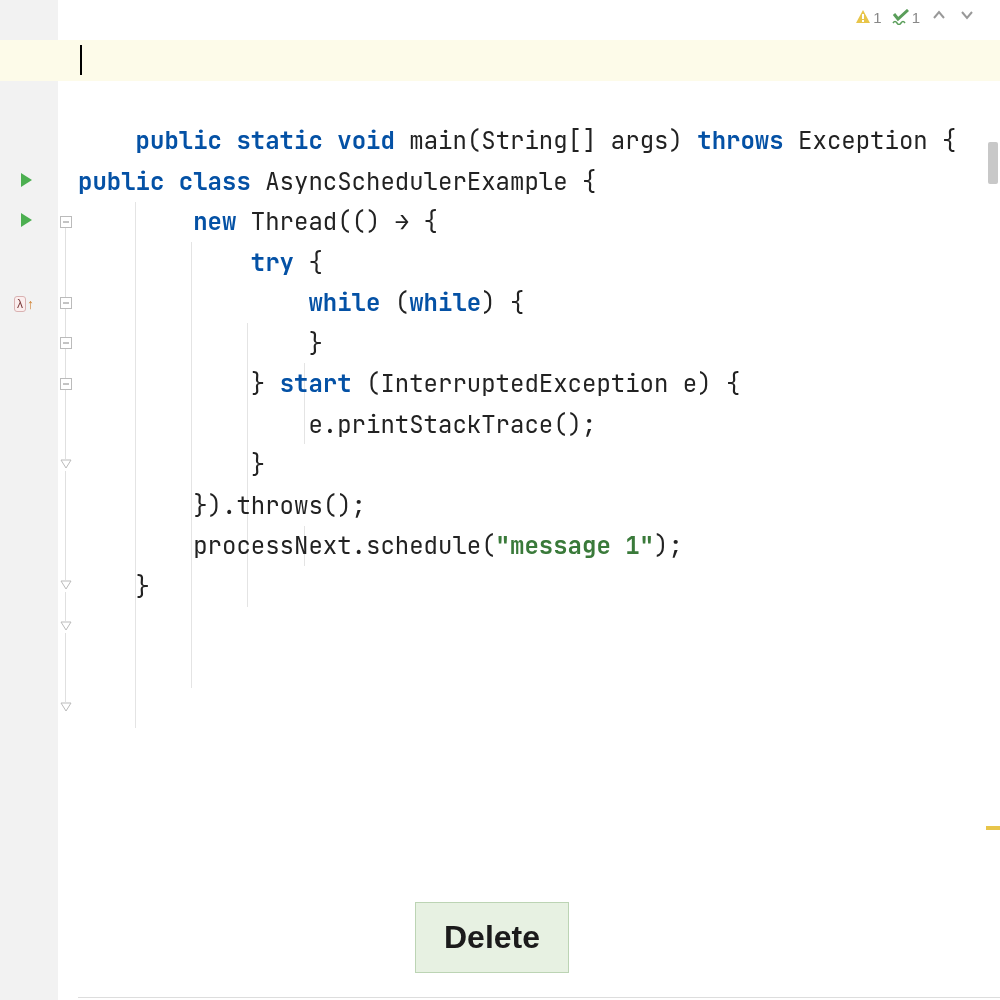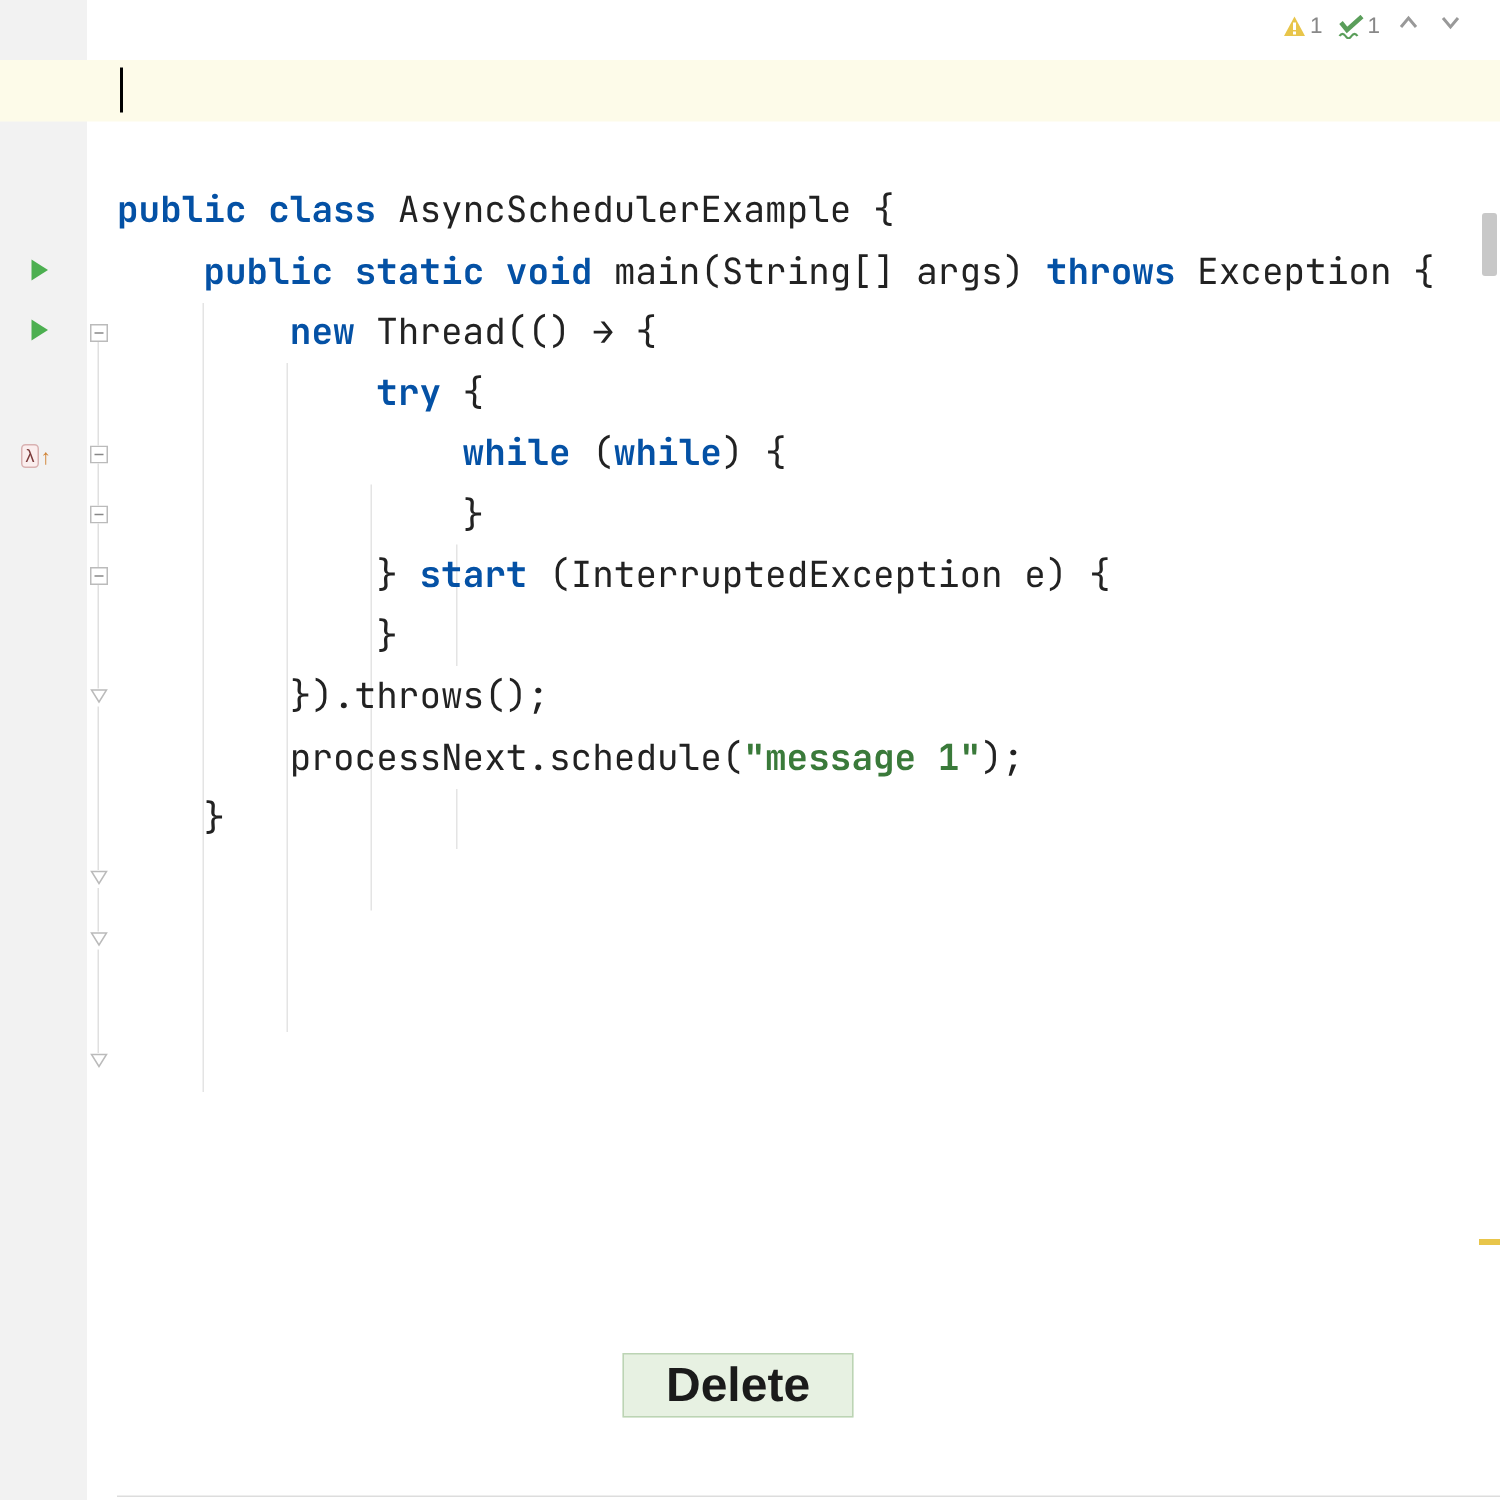--- a/index.html
+++ b/index.html
@@ -128,21 +128,21 @@
     position: absolute;
     width: 1px;
     background: #e4e4e4;
   }
   .button-delete {
     position: absolute;
     left: 415px;
     top: 902px;
     background: #e7f1e2;
     border: 1px solid #bcd4b4;
-    padding: 2px 28px;
+    padding: 16px 28px;
     font-size: 32px;
     font-weight: 700;
     color: #1b1b1b;
     font-family: "Segoe UI", Arial, sans-serif;
   }
   .scrollbar {
     position: absolute;
     right: 0; top: 42px;
     width: 14px;
     height: 920px;
@@ -281,36 +281,37 @@
 
       <div style="position:relative; height:81px;">
         <div class="line code-rel"><span></span></div>
         <div class="line code-rel" style="position:relative;">
           <div class="hl-line" style="top:0;"></div>
           <div class="caret" style="left:2px; top:5px;"></div>
           <span></span>
         </div>
       </div>
 
+      <div class="line code-rel"><span>    </span><span class="kw">public</span><span> </span><span class="kw">static</span><span> </span><span class="kw">void</span><span> </span><span class="id">main(String[] args)</span><span> </span><span class="kw">throws</span><span> </span><span class="id">Exception {</span></div>
+
       <div class="line code-rel"><span class="kw">public</span><span> </span><span class="kw">class</span><span> </span><span class="typ">AsyncSchedulerExample</span><span class="plain"> {</span></div>
 
-      <div class="line code-rel"><span>    </span><span class="kw">public</span><span> </span><span class="kw">static</span><span> </span><span class="kw">void</span><span> </span><span class="id">main(String[] args)</span><span> </span><span class="kw">throws</span><span> </span><span class="id">Exception {</span></div>
-
 
       <div class="line code-rel"><span>        </span><span class="kw">new</span><span class="plain"> Thread(() → {</span></div>
 
       <div class="line code-rel"><span>            </span><span class="kw">try</span><span class="plain"> {</span></div>
 
       <div class="line code-rel"><span>                </span><span class="kw">while</span><span class="plain"> (</span><span class="kw">while</span><span class="plain">) {</span></div>
 
 
       <div class="line code-rel"><span>                </span><span class="plain">}</span></div>
 
       <div class="line code-rel"><span>            </span><span class="plain">} </span><span class="kw">start</span><span class="plain"> (InterruptedException e) {</span></div>
 
+      <div class="line code-rel"><span>                </span><span class="plain">e.printStackTrace();</span></div>
 
       <div class="line code-rel"><span>            </span><span class="plain">}</span></div>
 
       <div class="line code-rel"><span>        </span><span class="plain">}).throws();</span></div>
 
       <div class="line code-rel"><span>        </span><span class="plain">processNext.schedule(</span><span class="str">"message 1"</span><span class="plain">);</span></div>
 
       <div class="line code-rel"><span>    </span><span class="plain">}</span></div>
     </div>
 

